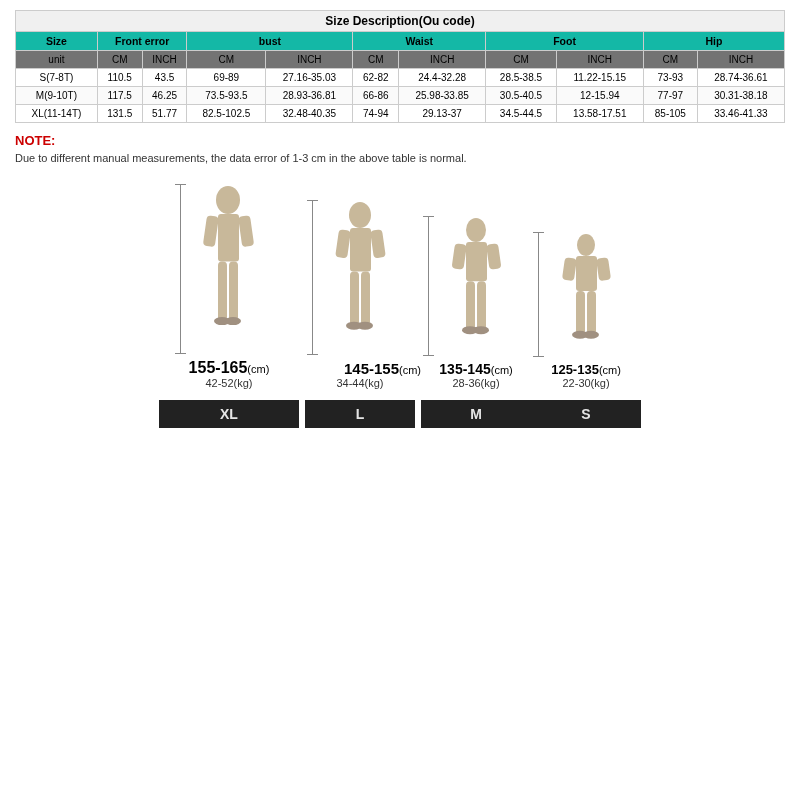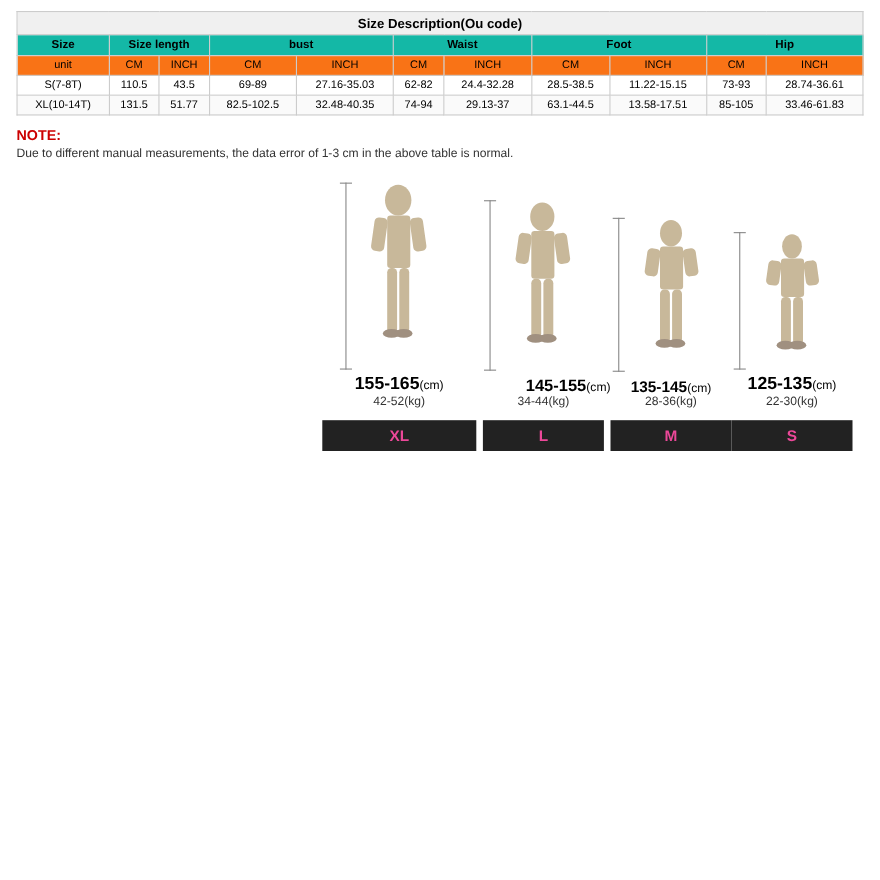--- a/index.html
+++ b/index.html
@@ -31,21 +31,21 @@
     .title-row th {
       background: #f0f0f0;
       font-weight: bold;
       font-size: 12px;
     }
     .header-row th {
       background: #14b8a6;
       font-weight: bold;
     }
     .unit-row td {
-      background: #f97316;
+      background: #737373;
       font-size: 10px;
     }
     .data-row:nth-child(even) td { background: #fafafa; }
     .data-row td { font-size: 10px; }
 
     .note-section {
       margin: 8px 0 6px 0;
     }
     .note-label {
       color: #cc0000;
@@ -54,21 +54,21 @@
     }
     .note-text {
       font-size: 11px;
       color: #333;
       margin-top: 4px;
     }
 
     
     .size-chart {
       display: flex;
-      justify-content: flex-end;
+      justify-content: center;
       align-items: flex-end;
       padding: 10px 10px 0 10px;
       margin-top: 10px;
     }
     .size-item {
       display: flex;
       flex-direction: column;
       align-items: center;
       position: relative;
     }
@@ -84,42 +84,42 @@
     .height-range {
       font-size: 11px;
       font-weight: bold;
     }
     .weight-label {
       font-size: 11px;
       color: #333;
     }
     .size-badge {
       background: #222;
-      color: #ec4899;
+      color: #e5e5e5;
       font-weight: bold;
       font-size: 14px;
       padding: 6px 0;
       width: 120px;
       text-align: center;
       margin-top: 6px;
     }
   </style>
 </head>
 <body>
 
 <div class="page">
 
   <table class="size-table">
     <thead>
       <tr class="title-row">
         <th colspan="11">Size Description(Ou code)</th>
       </tr>
       <tr class="header-row">
         <th rowspan="1">Size</th>
-        <th colspan="2">Size length</th>
+        <th colspan="2">Front error</th>
         <th colspan="2">bust</th>
         <th colspan="2">Waist</th>
         <th colspan="2">Foot</th>
         <th colspan="2">Hip</th>
       </tr>
       <tr class="unit-row">
         <td>unit</td>
         <td>CM</td>
         <td>INCH</td>
         <td>CM</td>
@@ -140,31 +140,44 @@
           <td>69-89</td>
           <td>27.16-35.03</td>
           <td>62-82</td>
           <td>24.4-32.28</td>
           <td>28.5-38.5</td>
           <td>11.22-15.15</td>
           <td>73-93</td>
           <td>28.74-36.61</td>
         </tr>
         <tr class="data-row">
-          <td>XL(10-14T)</td>
+          <td>M(9-10T)</td>
+          <td>117.5</td>
+          <td>46.25</td>
+          <td>73.5-93.5</td>
+          <td>28.93-36.81</td>
+          <td>66-86</td>
+          <td>25.98-33.85</td>
+          <td>30.5-40.5</td>
+          <td>12-15.94</td>
+          <td>77-97</td>
+          <td>30.31-38.18</td>
+        </tr>
+        <tr class="data-row">
+          <td>XL(11-14T)</td>
           <td>131.5</td>
           <td>51.77</td>
           <td>82.5-102.5</td>
           <td>32.48-40.35</td>
           <td>74-94</td>
           <td>29.13-37</td>
-          <td>63.1-44.5</td>
+          <td>34.5-44.5</td>
           <td>13.58-17.51</td>
           <td>85-105</td>
-          <td>33.46-61.83</td>
+          <td>33.46-41.33</td>
         </tr>
       </tbody>
   </table>
 
   <div class="note-section">
     <span class="note-label">NOTE:</span>
     <div class="note-text">Due to different manual measurements, the data error of 1-3 cm in the above table is normal.</div>
   </div>
 
   <div class="size-chart" id="size-chart">
@@ -271,21 +284,21 @@
 
           <rect x="22" y="59" width="9" height="43.75" rx="4" fill="#c8b89a"></rect>
           <rect x="33" y="59" width="9" height="43.75" rx="4" fill="#c8b89a"></rect>
 
           <ellipse cx="26" cy="102.75" rx="8" ry="4" fill="#a09080"></ellipse>
           <ellipse cx="37" cy="102.75" rx="8" ry="4" fill="#a09080"></ellipse>
         </svg>
       </div>
       <div class="size-label-group">
         <div>
-          <span class="height-range" style="font-size:16px; font-weight:bold;">125-135</span><span style="font-size:11px;">(cm)</span>
+          <span class="height-range" style="font-size:13px; font-weight:bold;">125-135</span><span style="font-size:11px;">(cm)</span>
         </div>
         <div class="weight-label">22-30(kg)</div>
       </div>
       <div class="size-badge" style="width:110px;">S</div>
     </div>
     </div>
 
 </div>
 
 </body></html>

